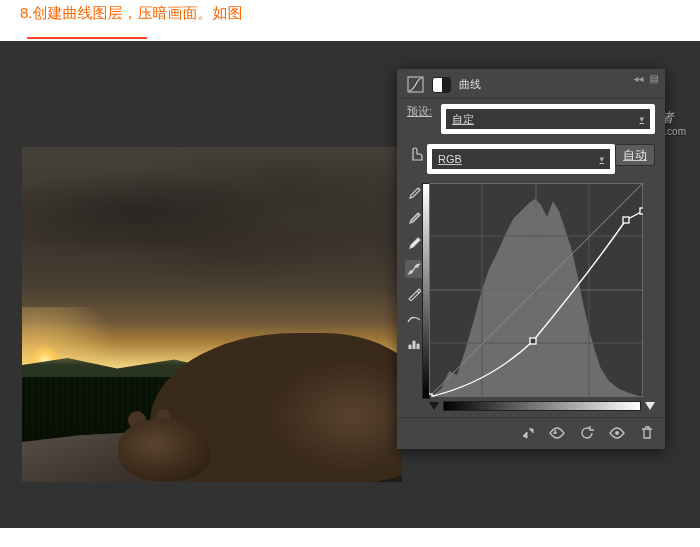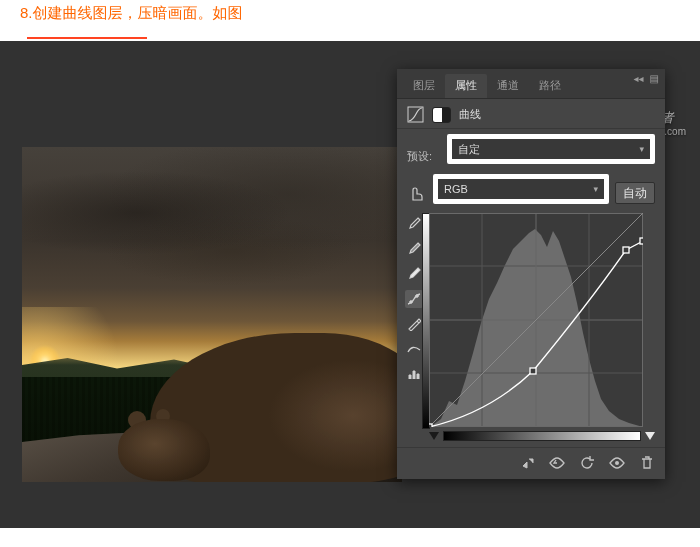--- a/index.html
+++ b/index.html
@@ -138,22 +138,23 @@
     width:17px; height:17px;
     display:flex;align-items:center;justify-content:center;
   }
   .adj-mask {
     width:17px; height:14px; border-radius:3px;
     background: linear-gradient(90deg,#ffffff 50%, #1e1e1e 50%);
     border:1px solid #222;
   }
   .adj-label { color:#ddd; font-size:11px;}
   .row {
-    display:flex; align-items:flex-end; gap:6px;
+    display:flex; align-items:flex-start; 
     padding: 5px 10px;
+    text-decoration: underline;
   }
   .row-label{ width:34px; color:#bfbfbf;}
   .select {
     flex:1; height:20px; background:#383838; border:5px solid #ffffff;
     border-radius:2px; display:flex; align-items:center; justify-content:space-between;
     padding: 0 6px; color:#ddd; font-size:11px;
   }
   .chev { font-size:9px; color:#aaa;}
   .finger-icon {
     width:20px;height:20px;display:flex;align-items:center;justify-content:center;
@@ -244,26 +245,20 @@
       <span class="sub">www.psahz.com</span>
     </div>
   </div>
 
   <div class="panel">
     <div class="panel-flyout">
       <span>◂◂</span>
       <span>▤</span>
     </div>
 
-    <div class="tabs">
-      <div class="tab">图层</div>
-      <div class="tab active">属性</div>
-      <div class="tab">通道</div>
-      <div class="tab">路径</div>
-    </div>
 
     <div class="adj-row">
       <div class="adj-icon">
         <svg width="17" height="17" viewBox="0 0 17 17">
             <rect x="1" y="1" width="15" height="15" fill="none" stroke="#cfcfcf"></rect>
             <path d="M2 15 Q6 14 9 8 T15 2" stroke="#cfcfcf" fill="none" stroke-width="1.2"></path>
           </svg>
       </div>
       <div class="adj-mask"></div>
       <div class="adj-label">曲线</div>

